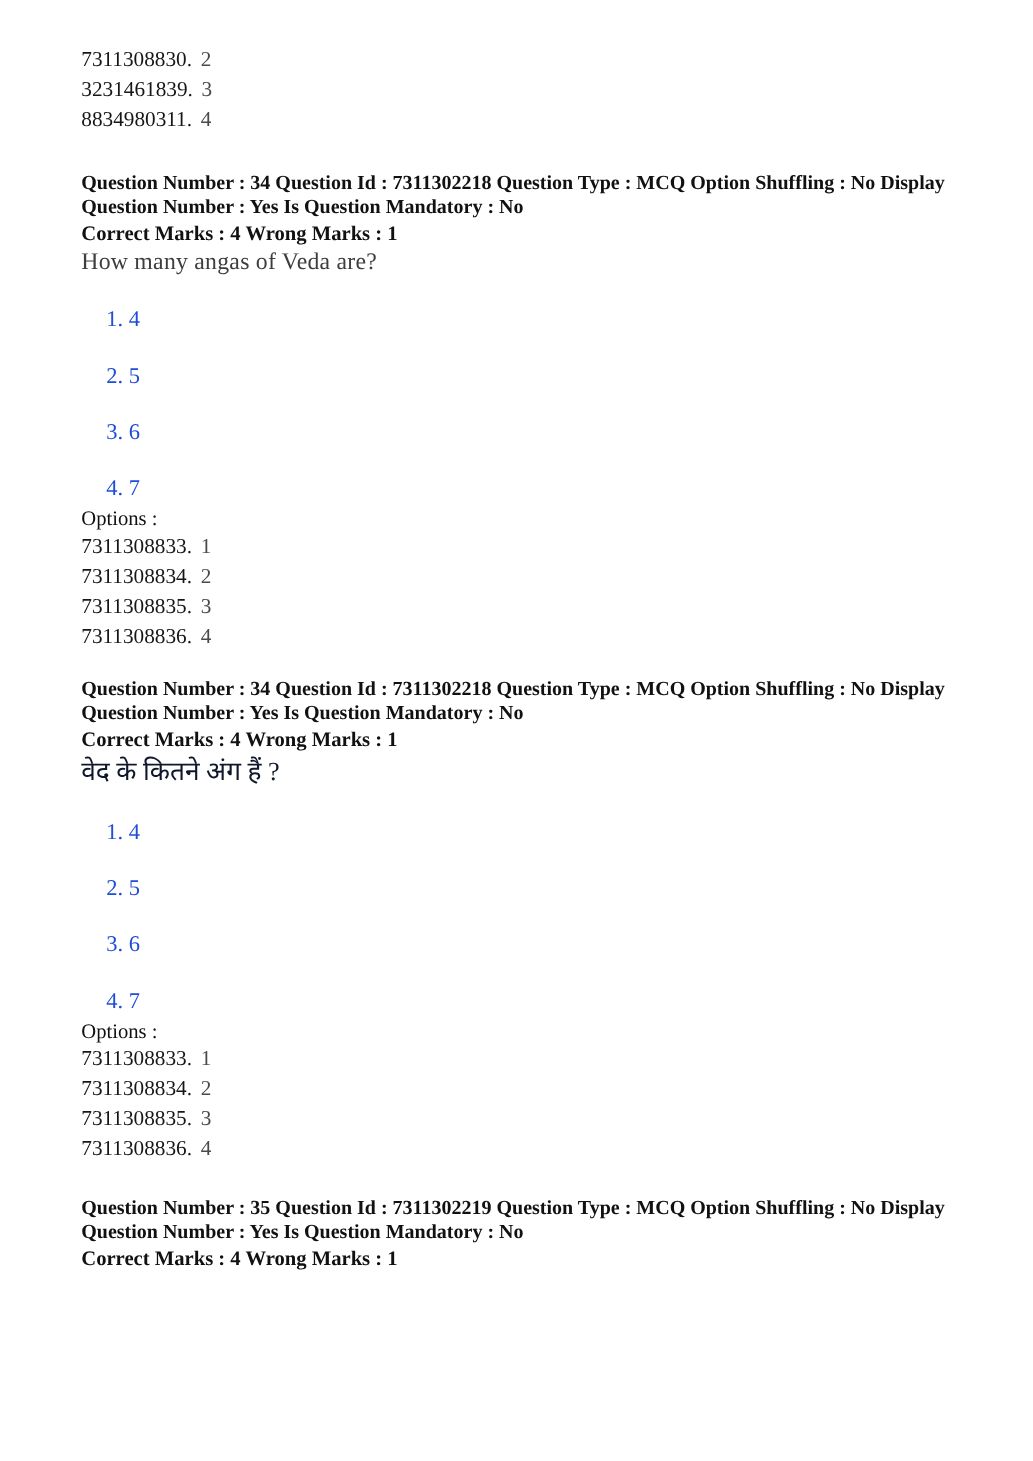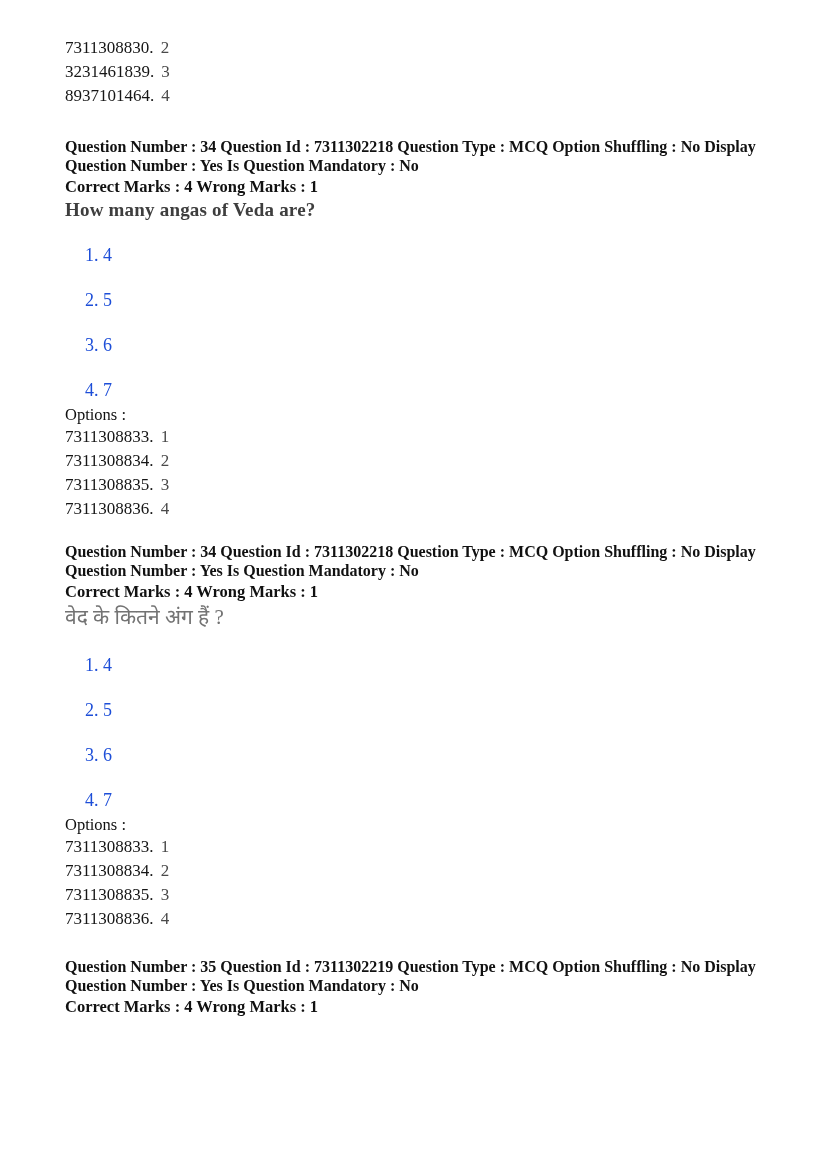--- a/index.html
+++ b/index.html
@@ -54,27 +54,26 @@
   .qtext {
     filter: blur(0.35px);
     white-space: nowrap;
   }
   .qtext.en {
     font-size: 19px;
     line-height: 22px;
     margin-top: 3px;
     color: #3e3e3e;
     letter-spacing: 0.2px;
-    font-weight: bold;
   }
   .qtext.hi {
     font-size: 21px;
     line-height: 28px;
     margin-top: 2px;
-    color: #737373;
+    color: #0f172a;
   }
   .choices { padding-left: 20px; }
   .choice {
     font-size: 18px;
     line-height: 18px;
     margin-top: 27px;
     color: #1d4ed8;
     filter: blur(0.3px);
     white-space: nowrap;
   }
@@ -92,21 +91,21 @@
 <div class="page">
 
   <div class="prev-options">
     <div class="id-row">
       <span class="idnum">7311308830.</span><span class="imgval">2</span>
     </div>
     <div class="id-row">
       <span class="idnum">3231461839.</span><span class="imgval">3</span>
     </div>
     <div class="id-row">
-      <span class="idnum">8937101464.</span><span class="imgval">4</span>
+      <span class="idnum">8834980311.</span><span class="imgval">4</span>
     </div>
   </div>
 
   <section class="qblock qblock-0">
     <div class="qheader">
       <div class="meta-line">Question Number : 34 Question Id : 7311302218 Question Type : MCQ Option Shuffling : No Display</div>
       <div class="meta-line">Question Number : Yes Is Question Mandatory : No</div>
     </div>
     <div class="qmarks">Correct Marks : 4 Wrong Marks : 1</div>
     <div class="qtext en">How many angas of Veda are?</div>

